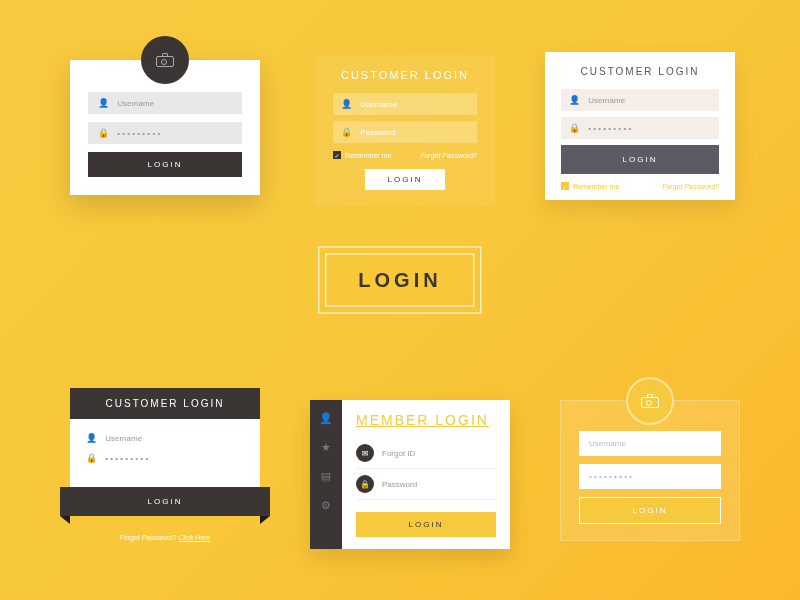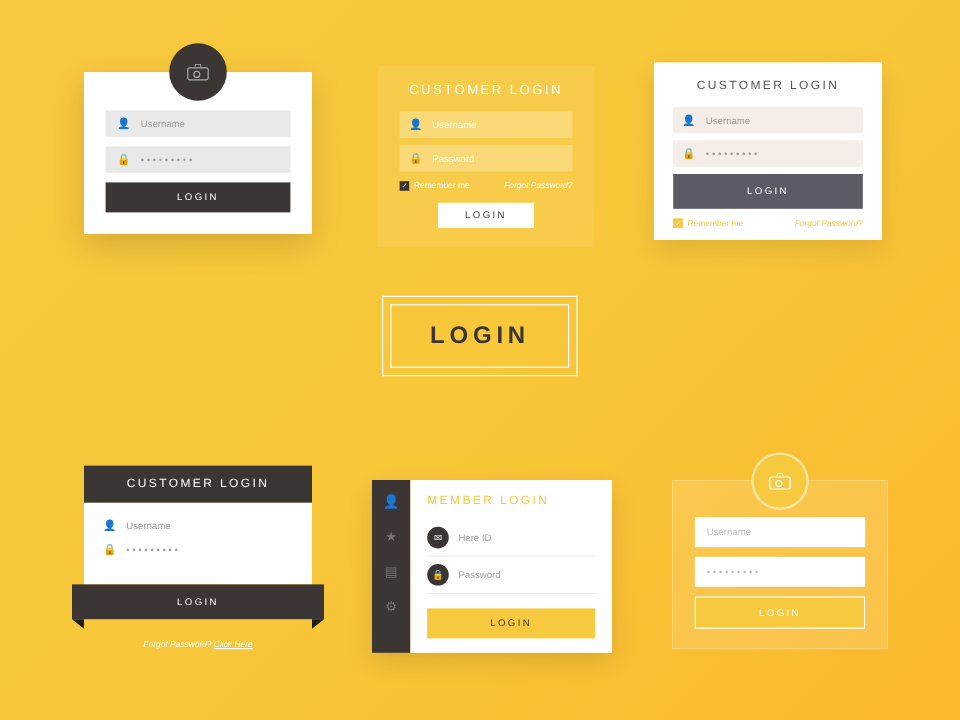--- a/index.html
+++ b/index.html
@@ -58,21 +58,21 @@
 .p4-ribbon::after { right: 0; border-width: 8px 10px 0 0; border-color: #1f1c1a transparent transparent transparent; }
 .p4-footer { text-align: center; font-size: 7px; color: #fff; margin-top: 18px; font-style: italic; }
 .p4-footer .u { text-decoration: underline; }
 
 
 .p5 { left: 310px; top: 400px; width: 200px; display: flex; box-shadow: 0 8px 20px rgba(0,0,0,0.12); }
 .p5-side { width: 32px; background: #3b3633; display: flex; flex-direction: column; align-items: center; padding: 12px 0; gap: 16px; }
 .p5-side .sicon { color: #777; font-size: 11px; }
 .p5-side .sicon.active { color: #f7c93e; }
 .p5-main { flex: 1; background: #fff; padding: 12px 14px; }
-.p5-title { color: #f7c93e; font-size: 10px; letter-spacing: 2px; margin-bottom: 10px; }
+.p5-title { color: #f7c93e; font-size: 14px; letter-spacing: 2px; margin-bottom: 10px; text-decoration: underline; }
 .p5-field { display: flex; align-items: center; border-bottom: 1px solid #eee; padding: 6px 0; font-size: 8px; color: #9a9a9a; }
 .p5-field .icon { width: 18px; height: 18px; background: #3b3633; border-radius: 50%; display: inline-flex; align-items: center; justify-content: center; color: #fff; font-size: 8px; margin-right: 8px; }
 .p5-btn { background: #f7c93e; color: #3b3633; text-align: center; padding: 8px; font-size: 8px; letter-spacing: 2px; margin-top: 12px; }
 
 
 .p6 { left: 560px; top: 400px; width: 180px; background: rgba(255,255,255,0.12); padding: 30px 18px 16px; border: 1px solid rgba(255,255,255,0.25); }
 .p6-badge { position: absolute; top: -24px; left: 50%; transform: translateX(-50%); width: 48px; height: 48px; border-radius: 50%; background: #f7c93e; border: 2px solid rgba(255,255,255,0.5); display: flex; align-items: center; justify-content: center; }
 .p6-field { background: #fff; margin-bottom: 8px; padding: 8px 10px; font-size: 8px; color: #bbb; }
 .p6-btn { background: #f7c93e; border: 1px solid #fff; color: #fff; text-align: center; padding: 8px; font-size: 8px; letter-spacing: 2px; margin-top: 4px; }
 
@@ -167,21 +167,21 @@
   <div class="p5-side">
     <span class="sicon active">👤</span>
     <span class="sicon">★</span>
     <span class="sicon">▤</span>
     <span class="sicon">⚙</span>
   </div>
   <div class="p5-main">
     <div class="p5-title">MEMBER LOGIN</div>
     <div class="p5-field">
         <span class="icon">✉</span>
-        <span>Here ID</span>
+        <span>Forgot ID</span>
       </div>
     <div class="p5-field">
         <span class="icon">🔒</span>
         <span>Password</span>
       </div>
     <div class="p5-btn"><span>LOGIN</span></div>
   </div>
 </div>
 
 <div class="panel p6">

